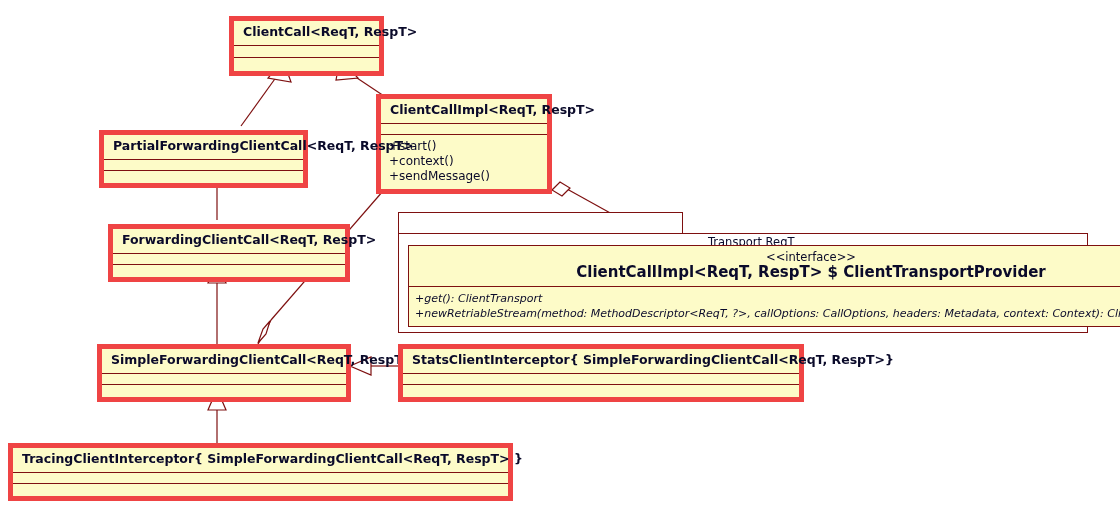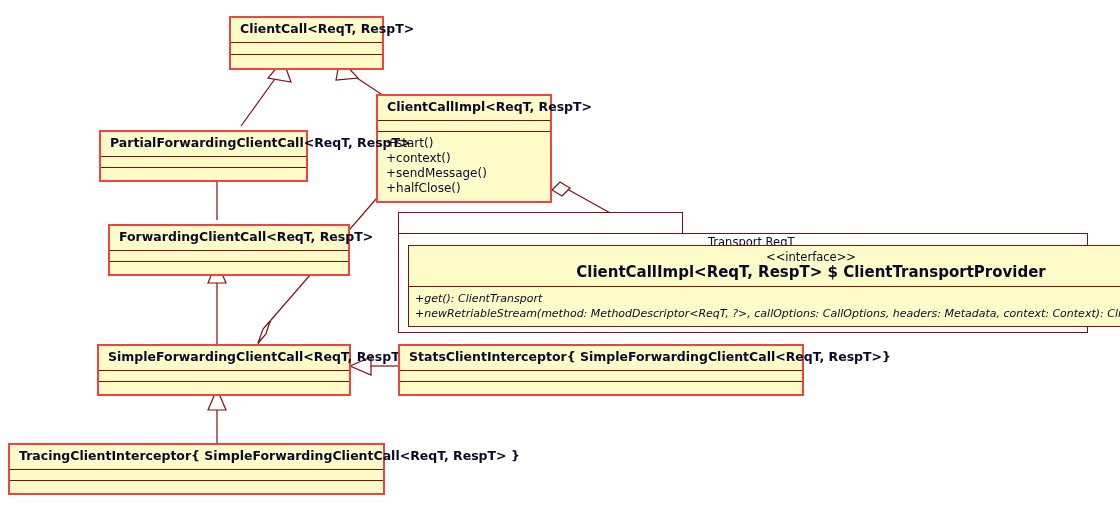--- a/index.html
+++ b/index.html
@@ -23,21 +23,21 @@
     top: 0;
     width: 1120px;
     height: 510px;
     pointer-events: none;
   }
 
   
   .uml-class {
     position: absolute;
     box-sizing: border-box;
-    border: 2px solid #ef4444;
+    border: 5px solid #ef4444;
     background: #fdfbc8;
     z-index: 5;
   }
   .uml-class .hdr {
     box-sizing: border-box;
     border-bottom: 1px solid #7e1010;
     font-weight: bold;
     font-size: 12.5px;
     color: #0a0a2a;
     line-height: 1;
@@ -205,21 +205,20 @@
     <div class="ops" style="height:13px;"></div>
   </div>
 
   <div class="uml-class" style="left:376px; top:94px; width:176px;">
     <div class="hdr left">ClientCallImpl&lt;ReqT, RespT&gt;</div>
     <div class="attrs" style="height:10px;"></div>
     <div class="ops filled">
       <div class="op-line">+start()</div>
       <div class="op-line">+context()</div>
       <div class="op-line">+sendMessage()</div>
-      <div class="op-line">+halfClose()</div>
     </div>
   </div>
 
   <div class="uml-class" style="left:99px; top:130px; width:209px;">
     <div class="hdr">PartialForwardingClientCall&lt;ReqT, RespT&gt;</div>
     <div class="attrs" style="height:11px;"></div>
     <div class="ops" style="height:12px;"></div>
   </div>
 
   <div class="uml-class" style="left:108px; top:224px; width:242px;">
@@ -233,21 +232,21 @@
     <div class="attrs" style="height:11px;"></div>
     <div class="ops" style="height:12px;"></div>
   </div>
 
   <div class="uml-class" style="left:398px; top:344px; width:406px;">
     <div class="hdr">StatsClientInterceptor{ SimpleForwardingClientCall&lt;ReqT, RespT&gt;}</div>
     <div class="attrs" style="height:11px;"></div>
     <div class="ops" style="height:12px;"></div>
   </div>
 
-  <div class="uml-class" style="left:8px; top:443px; width:377px;">
+  <div class="uml-class" style="left:8px; top:443px; width:505px;">
     <div class="hdr">TracingClientInterceptor{ SimpleForwardingClientCall&lt;ReqT, RespT&gt; }</div>
     <div class="attrs" style="height:11px;"></div>
     <div class="ops" style="height:12px;"></div>
   </div>
 
   <div class="iface" style="left:408px; top:245px; width:806px;">
     <div class="ihdr">
       <div class="stereo">&lt;&lt;interface&gt;&gt;</div>
       <div class="iname">ClientCallImpl&lt;ReqT, RespT&gt; $ ClientTransportProvider</div>
       <div class="ball" style="right:12px; top:14px;"></div>

